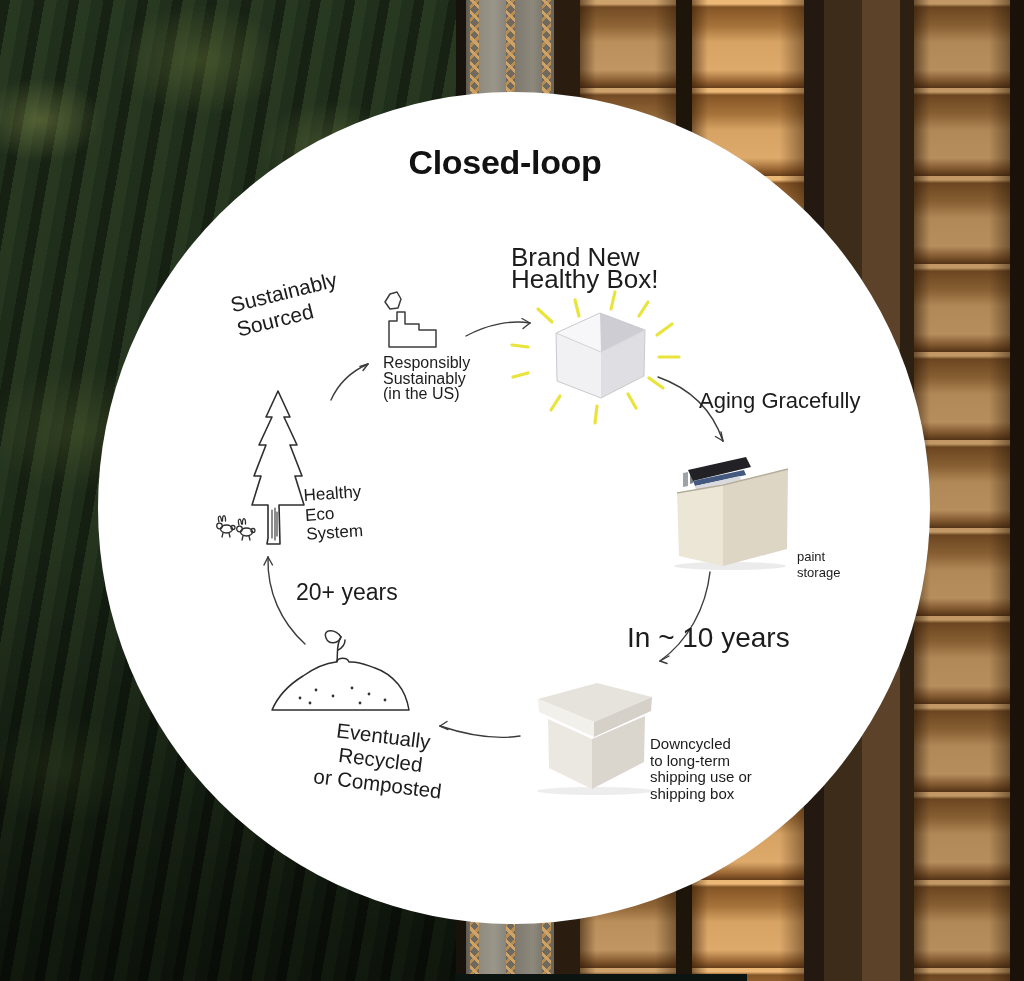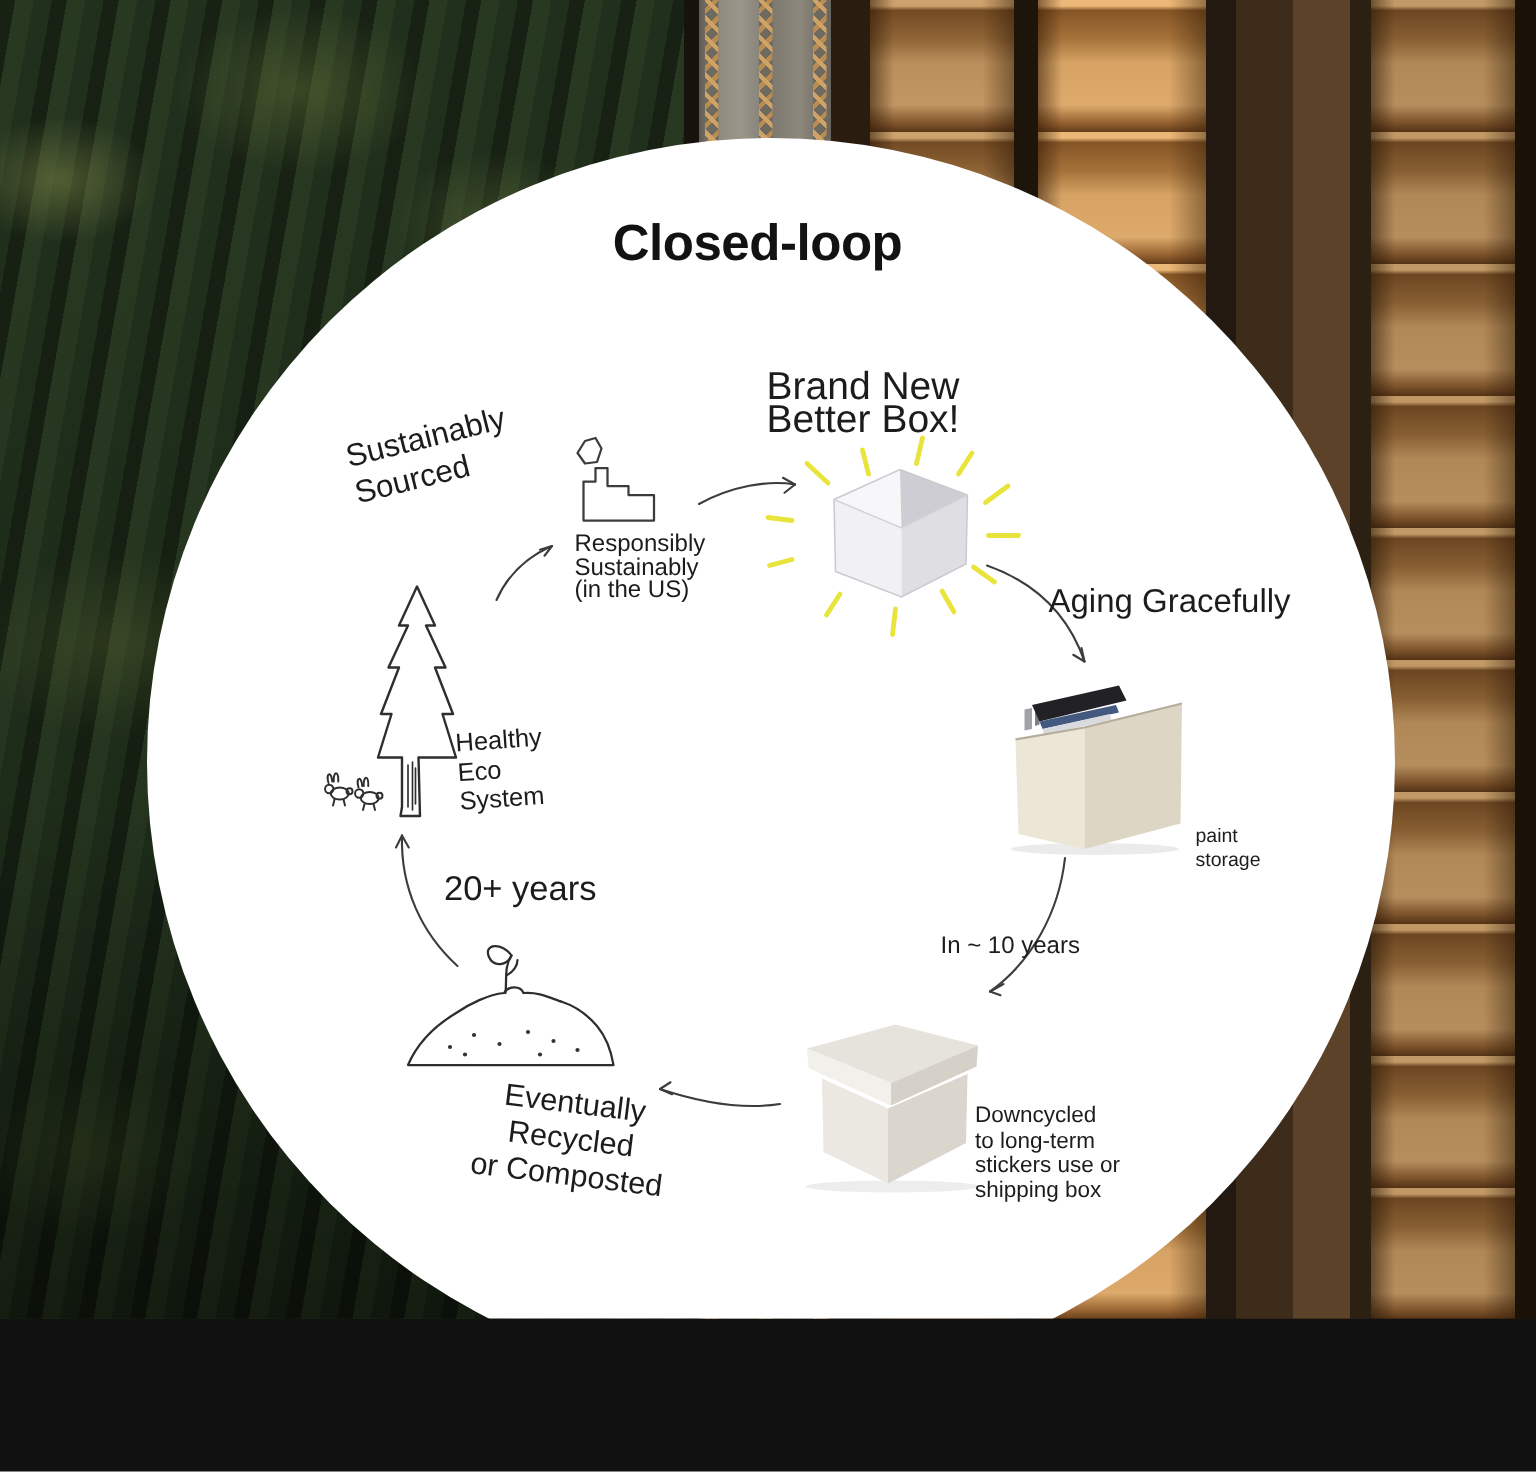--- a/index.html
+++ b/index.html
@@ -1,17 +1,17 @@
 <!DOCTYPE html>
 <html><head>
 <meta charset="utf-8">
 <style>
   html,body{margin:0;padding:0;background:#111;}
   .scene{
-    position:relative;width:1024px;height:879px;overflow:hidden;
+    position:relative;width:1024px;height:981px;overflow:hidden;
     font-family:"Liberation Sans",sans-serif;color:#1c1c1c;
   }
   
   .forest{
     position:absolute;left:0;top:0;width:457px;height:981px;
     background-color:#1f2d1c;
     background-image:
       linear-gradient(180deg, rgba(0,0,0,0) 55%, rgba(0,0,0,.45) 96%),
       radial-gradient(90px 60px at 40px 120px, rgba(140,150,80,.45), transparent 70%),
       radial-gradient(120px 80px at 200px 60px, rgba(110,125,60,.40), transparent 70%),
@@ -57,21 +57,21 @@
   
   .txt{position:absolute;white-space:nowrap;}
   .title{left:355px;top:141px;width:300px;text-align:center;
     font-size:34px;line-height:43px;font-weight:600;letter-spacing:-.3px;color:#121212;}
   .brandnew{left:511px;top:246px;font-size:26px;line-height:22px;font-weight:500;}
   .sustainably{left:228px;top:293px;font-size:21px;line-height:25px;font-weight:500;
     transform:rotate(-14deg);transform-origin:left top;}
   .responsibly{left:383px;top:355px;font-size:16px;line-height:15.5px;font-weight:400;}
   .aging{left:699px;top:388px;font-size:22px;font-weight:500;}
   .paint{left:797px;top:501px;font-size:13px;line-height:15.5px;font-weight:400;margin-top:48px;}
-  .in10{left:627px;top:622px;font-size:16px;font-weight:500;}
+  .in10{left:627px;top:622px;font-size:28px;font-weight:500;}
   .downcycled{left:650px;top:736px;font-size:15px;line-height:16.5px;font-weight:400;}
   .eventually{left:288px;top:724px;width:185px;text-align:center;
     font-size:20.5px;line-height:24px;font-weight:500;transform:rotate(7deg);}
   .years20{left:296px;top:579px;font-size:23px;font-weight:500;}
   .healthy{left:303px;top:486px;font-size:17px;line-height:19.5px;font-weight:500;
     transform:rotate(-4deg);transform-origin:left top;}
 </style>
 </head>
 <body>
 
@@ -227,21 +227,21 @@
       </g>
     </g>
   </svg>
 
   <div class="txt title">
     <div>Closed-loop</div>
   </div>
 
   <div class="txt brandnew">
     <div>Brand New</div>
-    <div>Better Box!</div>
+    <div>Healthy Box!</div>
   </div>
 
   <div class="txt sustainably">
     <div>Sustainably</div>
     <div>Sourced</div>
   </div>
 
   <div class="txt responsibly">
     <div>Responsibly</div>
     <div>Sustainably</div>
@@ -253,21 +253,21 @@
   <div class="txt paint">
     <div>paint</div>
     <div>storage</div>
   </div>
 
   <div class="txt in10">In ~ 10 years</div>
 
   <div class="txt downcycled">
     <div>Downcycled</div>
     <div>to long-term</div>
-    <div>stickers use or</div>
+    <div>shipping use or</div>
     <div>shipping box</div>
   </div>
 
   <div class="txt eventually">
     <div>Eventually</div>
     <div>Recycled</div>
     <div>or Composted</div>
   </div>
 
   <div class="txt years20">20+ years</div>

